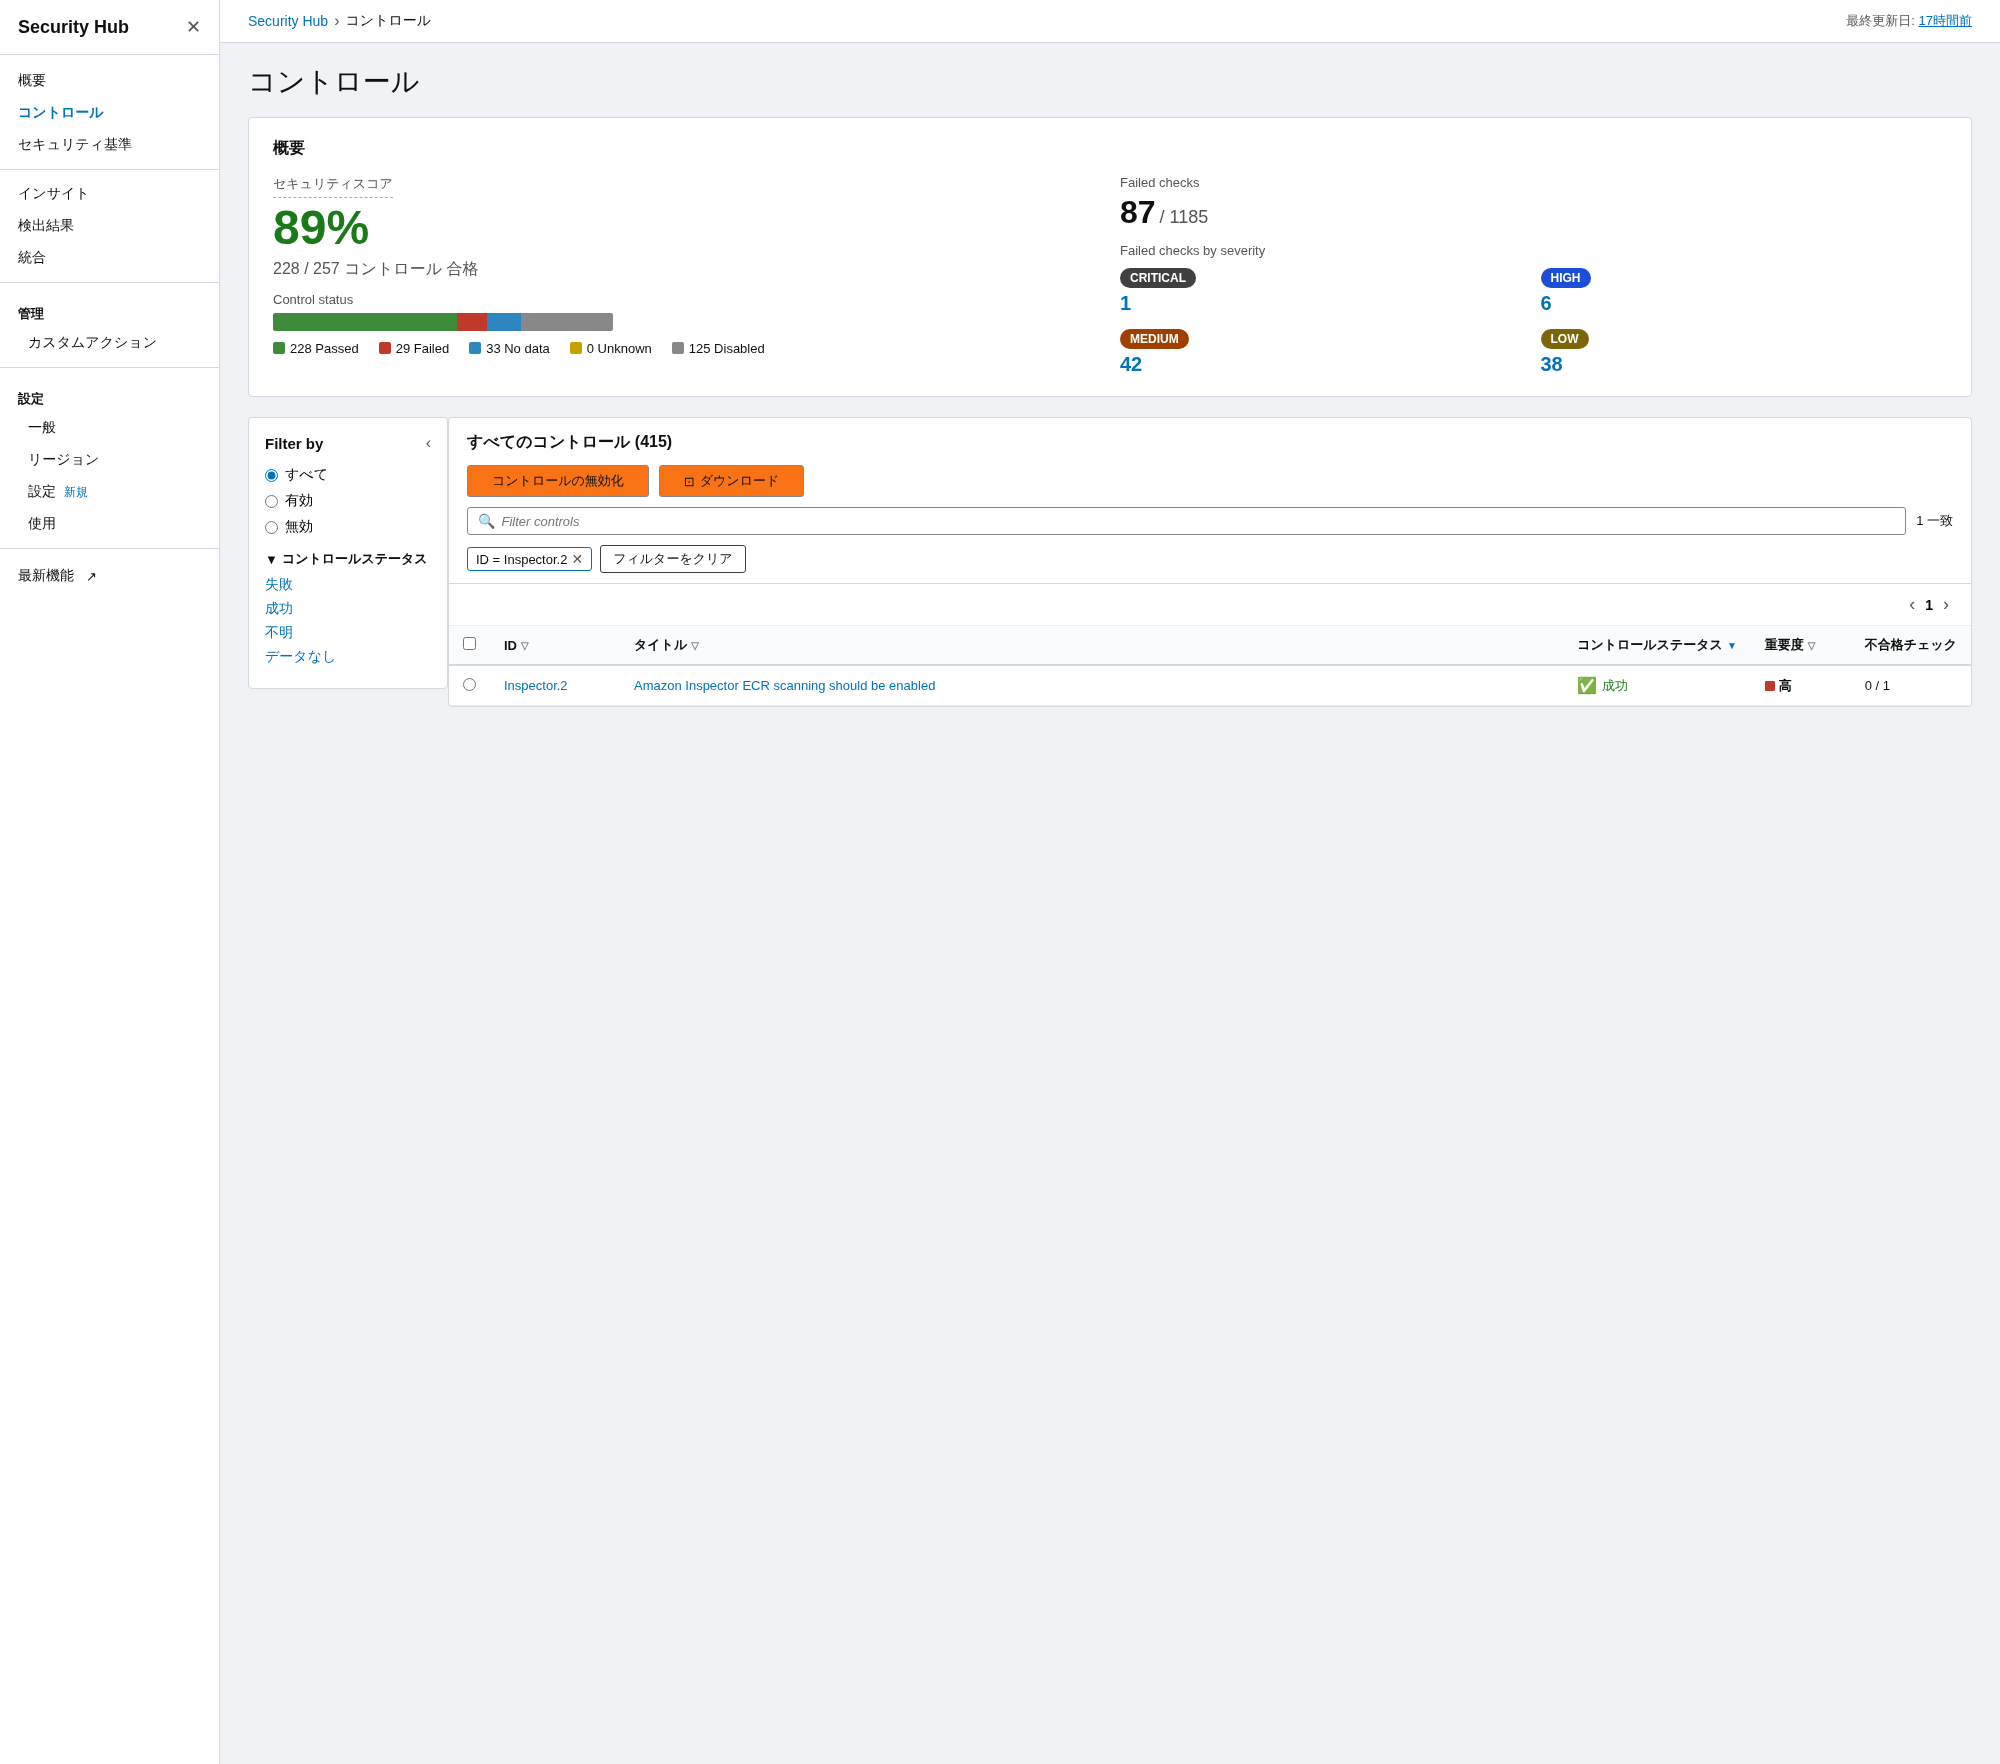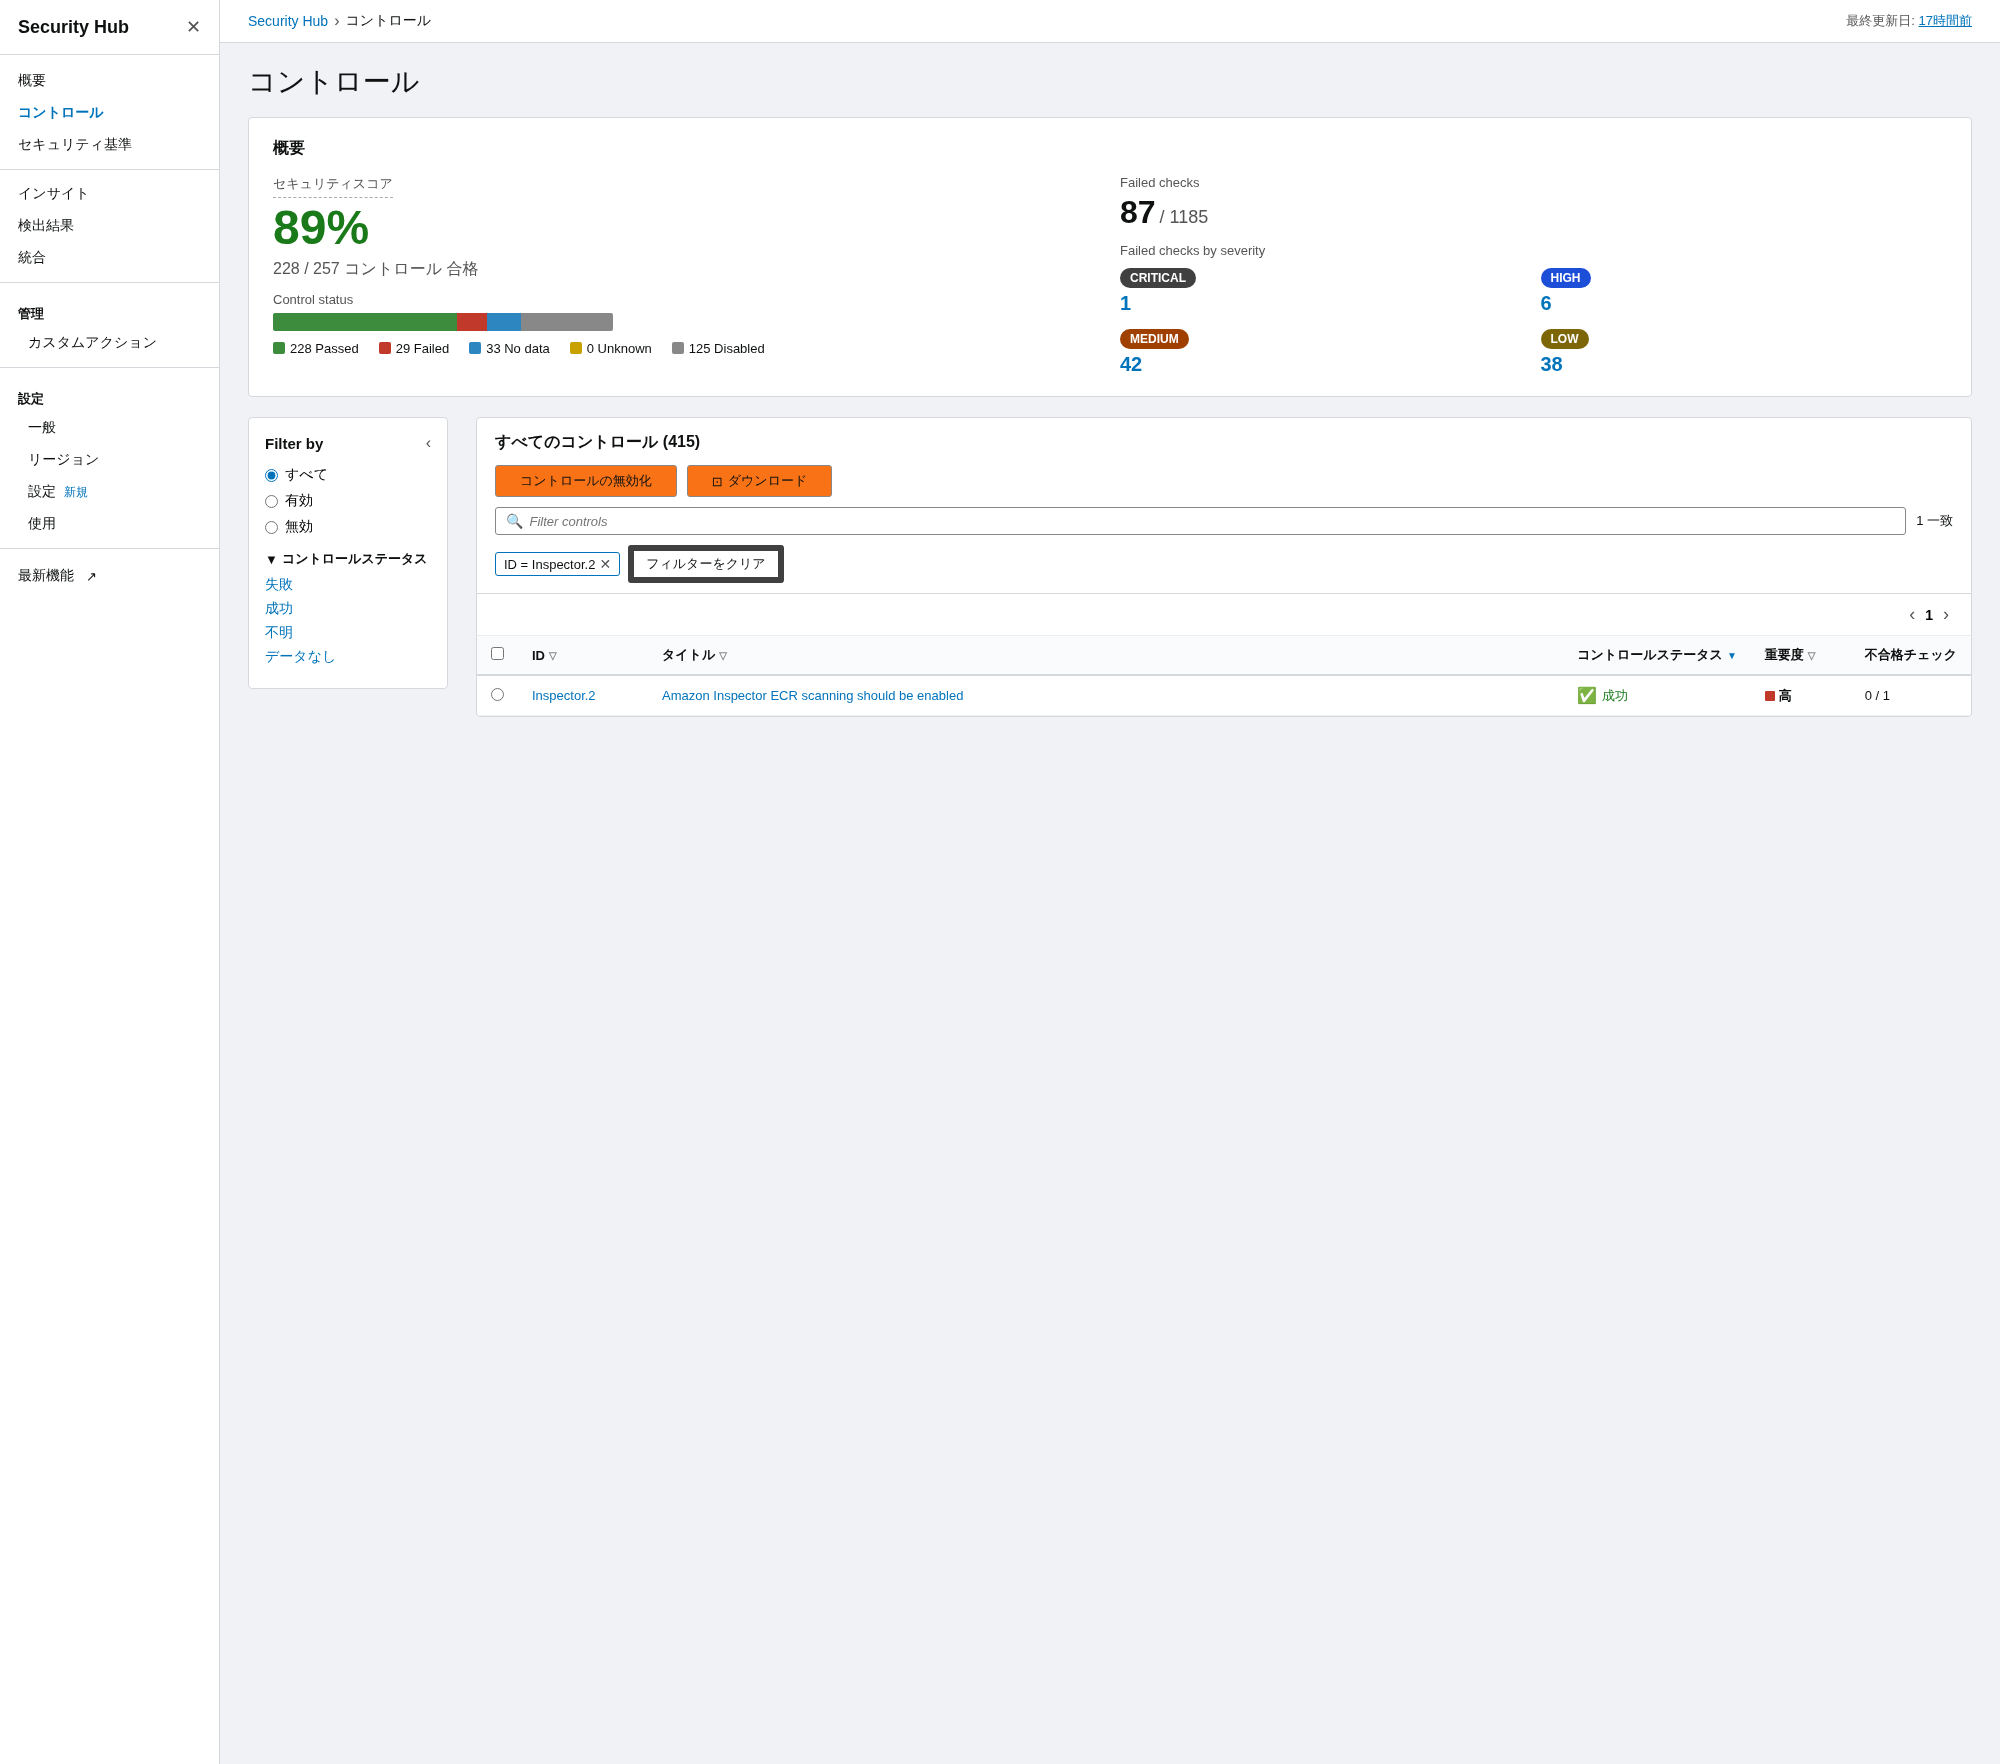--- a/index.html
+++ b/index.html
@@ -244,21 +244,21 @@
     .severity-count {
       font-size: 20px;
       font-weight: 700;
       color: #0073bb;
       cursor: pointer;
     }
 
     
     .bottom-section {
       display: flex;
-      gap: 28px;
+      gap: 0;
       align-items: flex-start;
     }
 
     
     .filter-panel {
       background: #fff;
       border: 1px solid #d5d9de;
       border-radius: 4px;
       padding: 16px;
       width: 200px;
@@ -406,21 +406,21 @@
     }
     .filter-tag-close {
       cursor: pointer;
       color: #555;
       font-size: 14px;
       background: none;
       border: none;
     }
     .clear-filter-btn {
       padding: 4px 12px;
-      border: 6px solid #404040;
+      border: 1px solid #404040;
       background: #fff;
       border-radius: 3px;
       font-size: 13px;
       cursor: pointer;
       color: #0f1111;
     }
 
     
     .pagination-row {
       display: flex;

